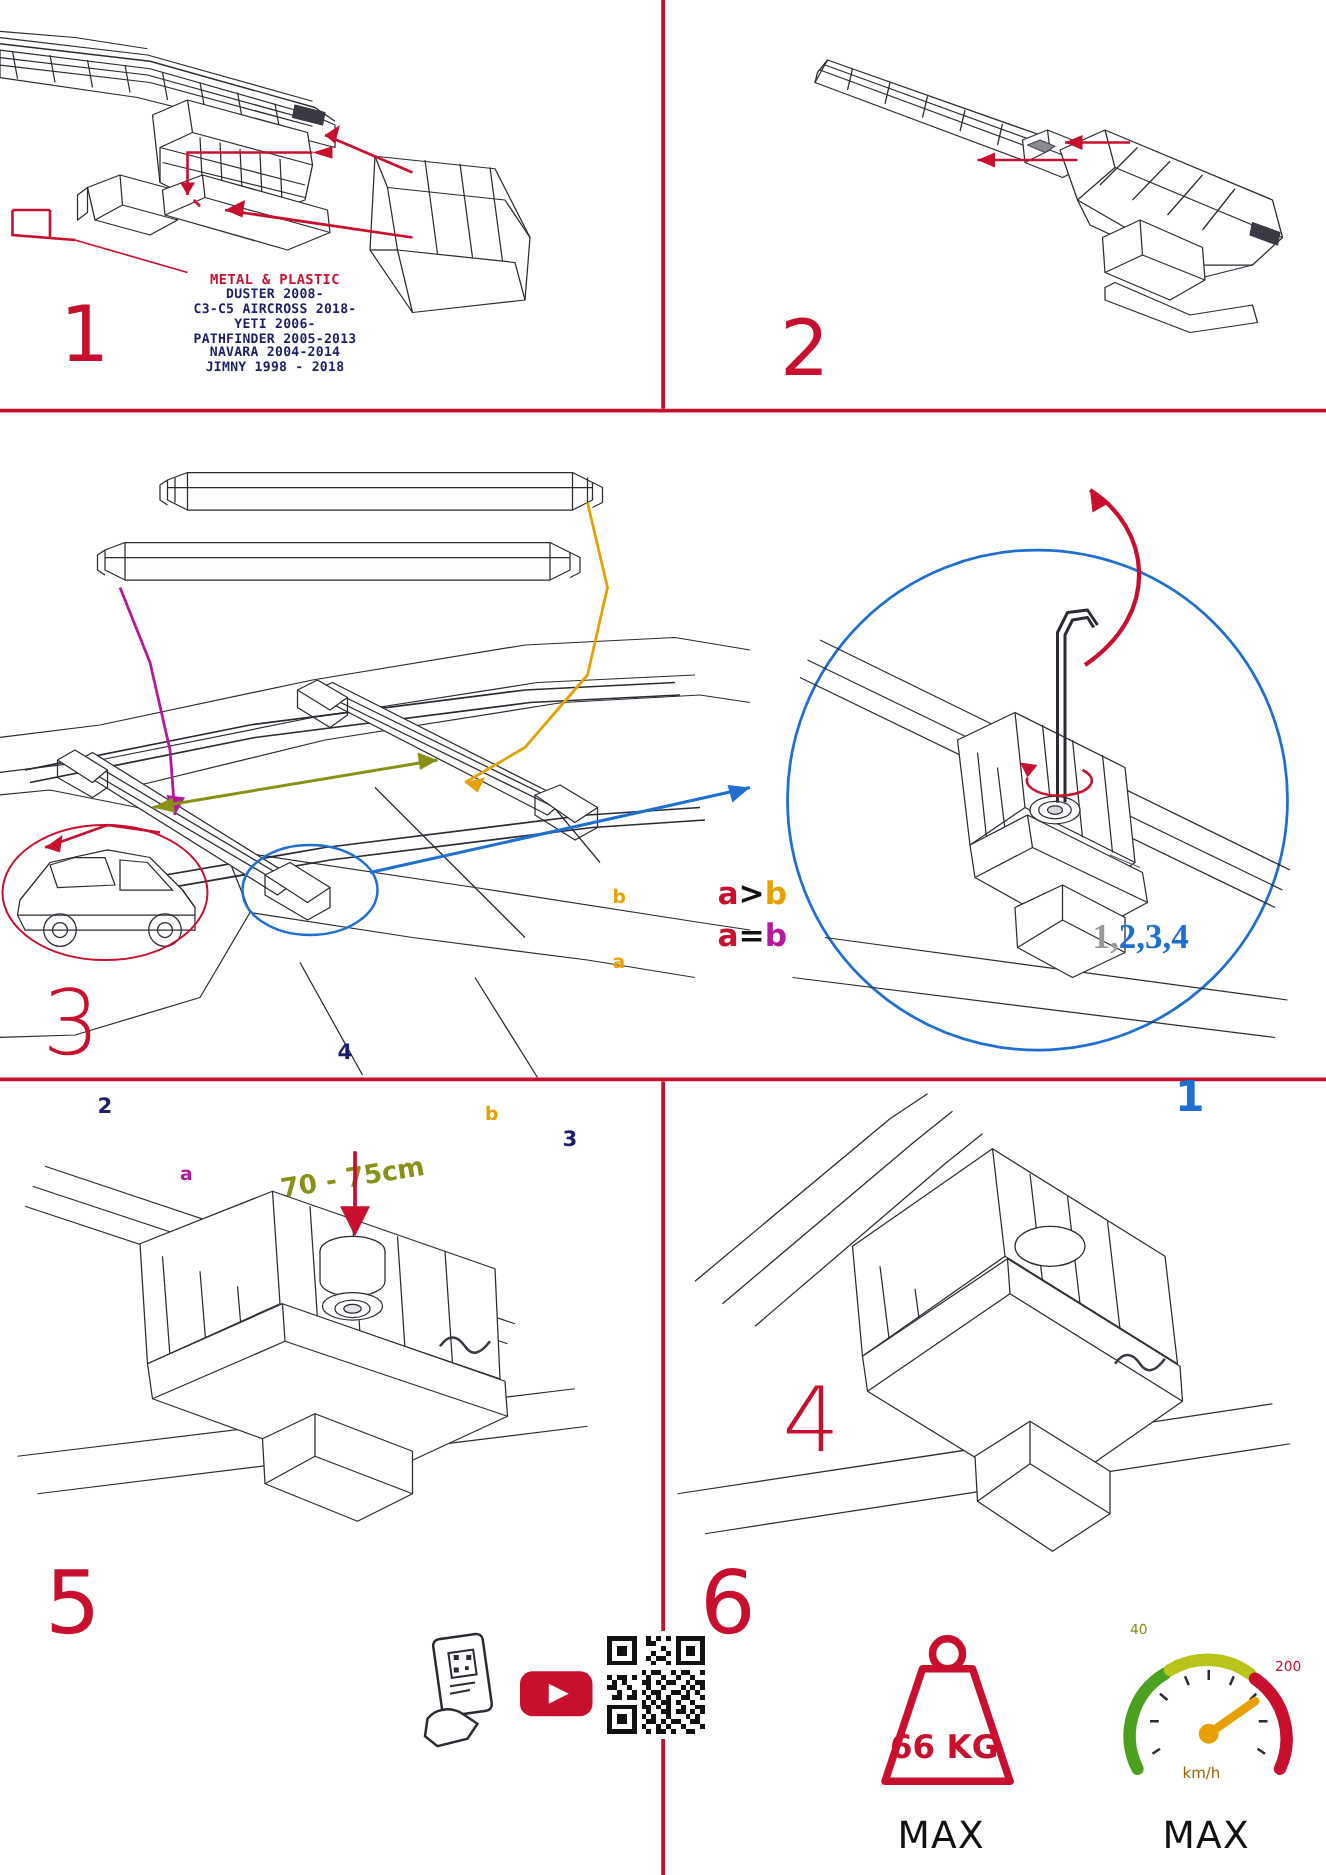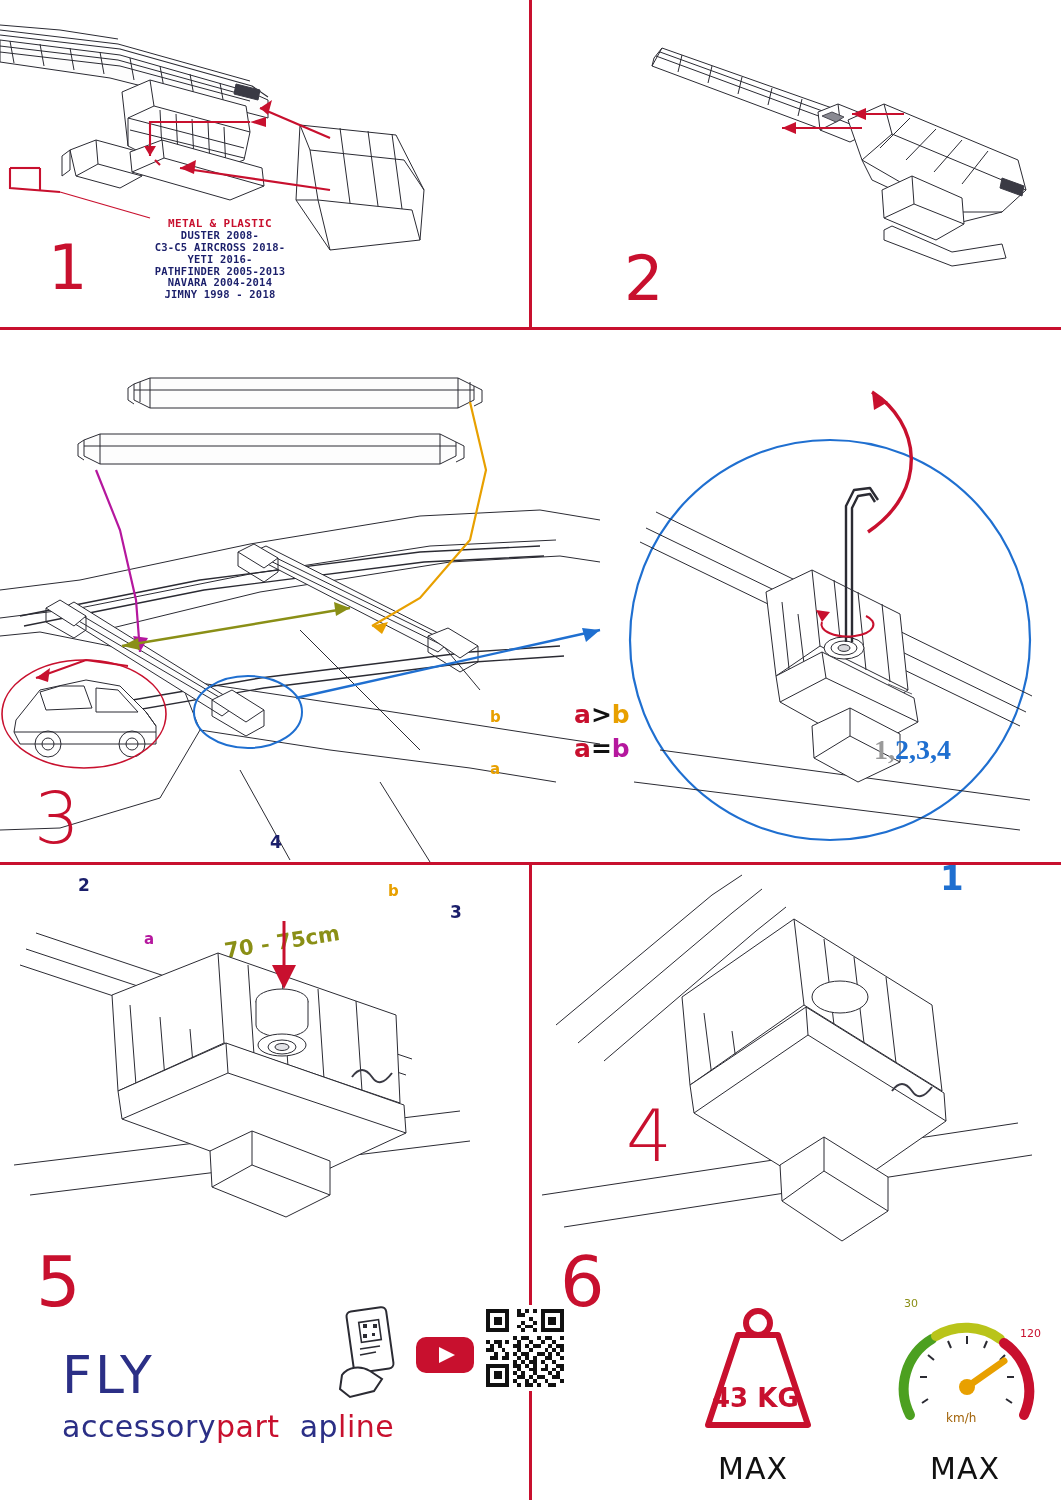--- a/index.html
+++ b/index.html
@@ -224,21 +224,21 @@
         <path d="M260 108 L272 100 L268 115 Z"></path>
         <path d="M180 168 L196 160 L194 174 Z"></path>
         <path d="M150 156 L144 146 L156 146 Z"></path>
       </g>
     </svg>
 
     <div class="metal-plastic" style="left:70px; top:218px; width:300px;">
       <div class="title">METAL &amp; PLASTIC</div>
       <div class="cars">DUSTER 2008-</div>
       <div class="cars">C3-C5 AIRCROSS 2018-</div>
-      <div class="cars">YETI 2016-</div>
+      <div class="cars">YETI 2006-</div>
       <div class="cars">PATHFINDER 2005-2013</div>
       <div class="cars">NAVARA 2004-2014</div>
       <div class="cars">JIMNY 1998 - 2018</div>
     </div>
 
     <div class="step-num" style="left:48px; top:237px;">1</div>
   </div>
 
   <div class="panel" style="left:532px; top:0; width:529px; height:327px;">
     <svg width="529" height="327" viewBox="0 0 529 327">
@@ -477,26 +477,20 @@
       <path d="M352 212 Q 362 198 372 212 Q 380 224 392 208" fill="none" stroke="#3a3a44" stroke-width="2"></path>
 
       <g stroke="#c8102e" stroke-width="3" fill="none">
         <path d="M284 56 L284 110"></path>
       </g>
       <path d="M284 124 L272 100 L296 100 Z" fill="#c8102e"></path>
     </svg>
 
     <div class="step-num" style="left:36px; top:382px; font-size:70px;">5</div>
 
-    <div class="brand" style="left:62px; top:480px;">
-      <div class="fly">FLY</div>
-      <div class="line2">
-        <span class="accessory">accessory</span><span class="part">part</span><span>&nbsp; </span><span class="ap">ap</span><span class="lineword">line</span>
-      </div>
-    </div>
 
     <svg class="qr" style="left:330px; top:440px;" width="80" height="100" viewBox="0 0 80 100">
       <g fill="none" stroke="#2b2b33" stroke-width="2">
         <rect x="20" y="4" width="40" height="62" rx="5" transform="rotate(-8 40 35)"></rect>
         <rect x="30" y="16" width="20" height="20" transform="rotate(-8 40 26)" stroke-width="1.6"></rect>
         <path d="M30 44 L50 41 M30 50 L46 47" stroke-width="1.6"></path>
         <path d="M12 70 C 18 62 30 60 40 66 L52 74 L44 86 L20 92 L10 84 Z" stroke-width="2" fill="#fff"></path>
       </g>
       <g fill="#2b2b33">
         <rect x="33" y="19" width="4" height="4"></rect>
@@ -644,32 +638,32 @@
       </g>
       <path d="M360 226 Q 370 212 380 226 Q 388 238 400 222" fill="none" stroke="#3a3a44" stroke-width="2"></path>
     </svg>
 
     <div class="step-num" style="left:28px; top:382px; font-size:70px;">6</div>
 
     <svg style="position:absolute; left:146px; top:440px;" width="160" height="130" viewBox="0 0 160 130">
       <circle cx="80" cy="18" r="12" fill="none" stroke="#c8102e" stroke-width="6"></circle>
       <path d="M60 30 L100 30 L130 120 L30 120 Z" fill="#ffffff" stroke="#c8102e" stroke-width="6" stroke-linejoin="round"></path>
     </svg>
-    <div class="kgtext" style="left:180px; top:518px;">43 KG</div>
+    <div class="kgtext" style="left:180px; top:518px;">66 KG</div>
     <div class="maxlabel" style="left:186px; top:586px;">MAX</div>
 
     <svg style="position:absolute; left:360px; top:438px;" width="150" height="140" viewBox="0 0 150 140">
       <path d="M18 112 A 58 58 0 0 1 40 36" fill="none" stroke="#4ca020" stroke-width="10" stroke-linecap="round"></path>
       <path d="M44 33 A 58 58 0 0 1 108 36" fill="none" stroke="#b9c41a" stroke-width="10" stroke-linecap="round"></path>
       <path d="M112 40 A 58 58 0 0 1 132 112" fill="none" stroke="#c8102e" stroke-width="10" stroke-linecap="round"></path>
       <g stroke="#2b2b33" stroke-width="2">
         <path d="M30 100 L36 96 M28 74 L35 74 M36 52 L42 57 M56 38 L59 45 M75 33 L75 41 M95 38 L92 45 M113 52 L108 57 M122 74 L115 74 M120 100 L114 96"></path>
       </g>
       <circle cx="75" cy="84" r="8" fill="#e8a000"></circle>
       <path d="M75 84 L112 58" stroke="#e8a000" stroke-width="7" stroke-linecap="round"></path>
     </svg>
-    <div class="spd" style="left:372px; top:432px;">30</div>
-    <div class="spd red" style="left:488px; top:462px;">120</div>
+    <div class="spd" style="left:372px; top:432px;">40</div>
+    <div class="spd red" style="left:488px; top:462px;">200</div>
     <div class="kmh" style="left:414px; top:546px;">km/h</div>
     <div class="maxlabel" style="left:398px; top:586px;">MAX</div>
   </div>
 
 </div>
 
 </body></html>

